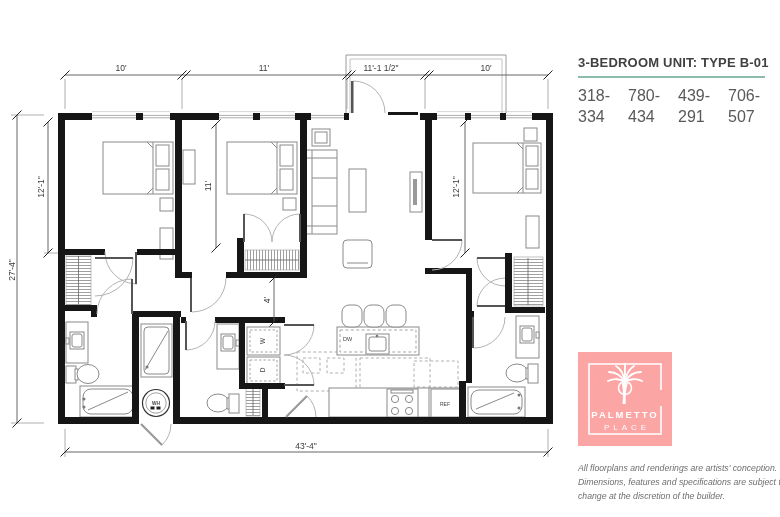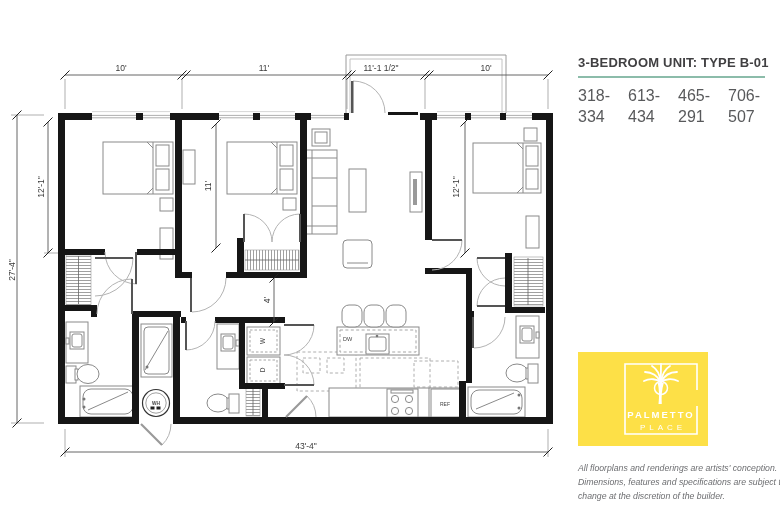--- a/index.html
+++ b/index.html
@@ -6,21 +6,21 @@
   .stage{position:relative;width:780px;height:517px;background:#fff;overflow:hidden;
          font-family:"Liberation Sans",sans-serif;}
   svg text{font-family:"Liberation Sans",sans-serif;}
   .panel{position:absolute;left:578px;top:0;width:200px;height:436px;}
   .p-title{position:absolute;top:55px;left:0;width:192px;font-size:13px;font-weight:bold;
            color:#414042;letter-spacing:.2px;}
   .p-divider{position:absolute;top:76px;left:0;width:187px;height:2px;background:#8cbcaa;}
   .p-units{position:absolute;top:86px;left:0;width:200px;display:flex;}
   .unit{width:50px;font-size:16px;color:#58595b;line-height:1.3;}
   .unit span{display:block;}
-  .p-logo{position:absolute;top:352px;left:0;width:94px;height:94px;background:#fde047;padding-left:36px;}
+  .p-logo{position:absolute;top:352px;left:0;width:94px;height:94px;background:#fca5a5;}
   .p-disclaimer{position:absolute;top:461px;left:0;width:205px;font-style:italic;
                 font-size:8.7px;color:#6d6e71;line-height:1.62;}
   .p-disclaimer div{white-space:nowrap;}
 </style>
 </head>
 <body>
 
 <div class="stage">
 
   <svg width="570" height="517" viewBox="0 0 570 517" style="position:absolute;left:0;top:0;">
@@ -383,25 +383,25 @@
   <div class="panel">
     <div class="p-title">3-BEDROOM UNIT: TYPE B-01</div>
     <div class="p-divider"></div>
 
     <div class="p-units">
       <div class="unit">
         <span>318-</span>
         <span>334</span>
       </div>
       <div class="unit">
-        <span>613-</span>
+        <span>780-</span>
         <span>434</span>
       </div>
       <div class="unit">
-        <span>465-</span>
+        <span>439-</span>
         <span>291</span>
       </div>
       <div class="unit">
         <span>706-</span>
         <span>507</span>
       </div>
     </div>
 
     <div class="p-logo">
       <svg width="94" height="94" viewBox="0 0 94 94">

